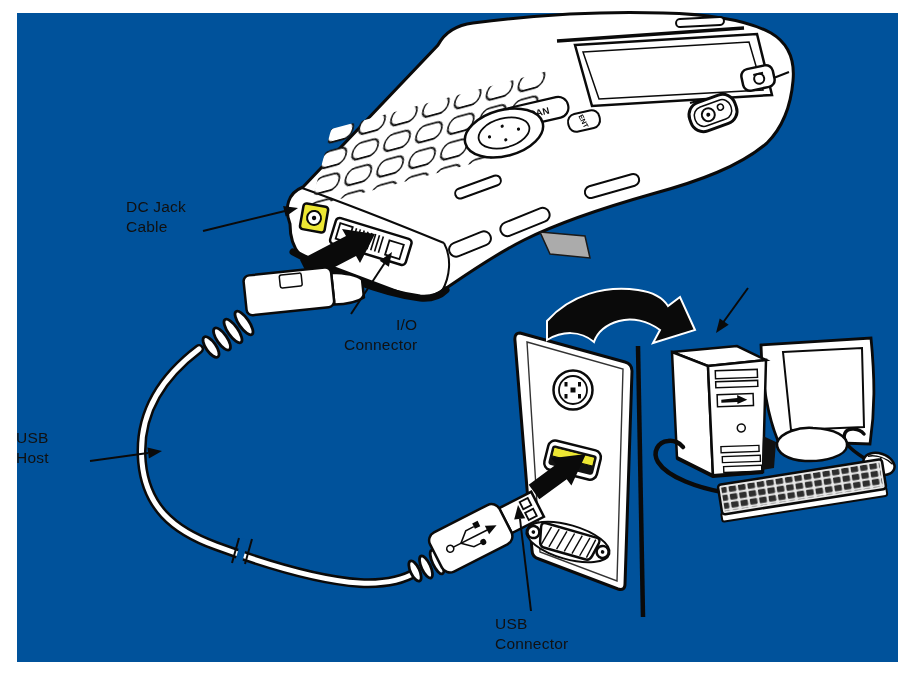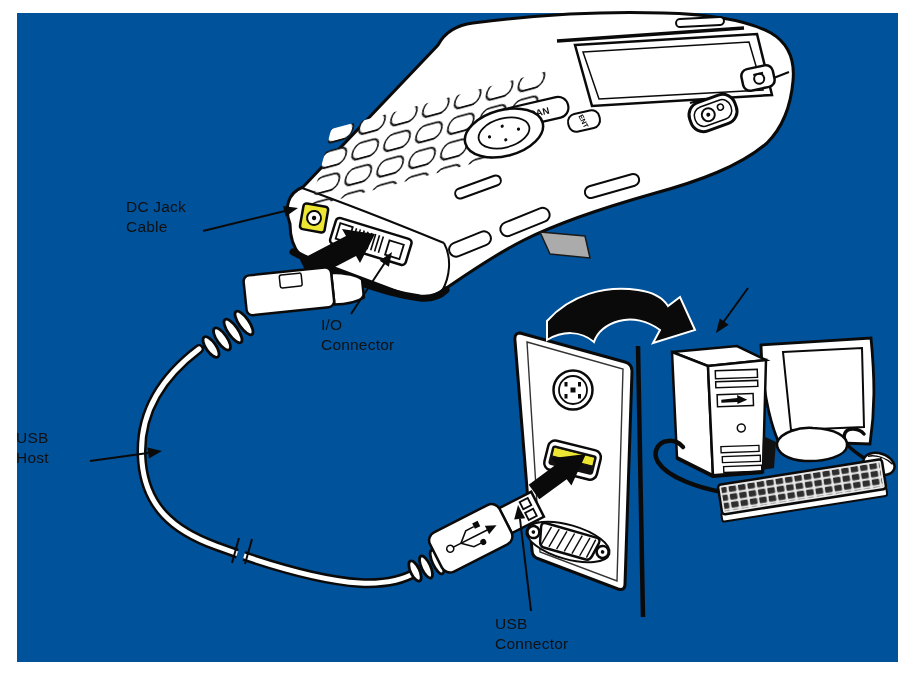--- a/index.html
+++ b/index.html
@@ -2,21 +2,21 @@
 <html><head>
 <meta charset="utf-8">
 <style>
   html,body{margin:0;padding:0;background:#ffffff;}
   .stage{position:relative;width:922px;height:673px;background:#ffffff;overflow:hidden;
          font-family:"Liberation Sans",sans-serif;}
   .stage svg{position:absolute;left:0;top:0;}
   .lbl{position:absolute;font-size:15.5px;line-height:1.26;color:#101010;letter-spacing:.2px;}
   .lbl span{display:block;}
   .lbl-dc{left:126px;top:197px;}
-  .lbl-io{left:321px;top:315px;}
+  .lbl-io{left:344px;top:315px;text-align:right;}
   .lbl-usbcable{left:16px;top:428px;}
   .lbl-host{left:721px;top:230px;}
   .lbl-usbconn{left:495px;top:614px;}
 </style>
 </head>
 <body>
 
 <div class="stage">
 
 <svg width="922" height="673" viewBox="0 0 922 673">

